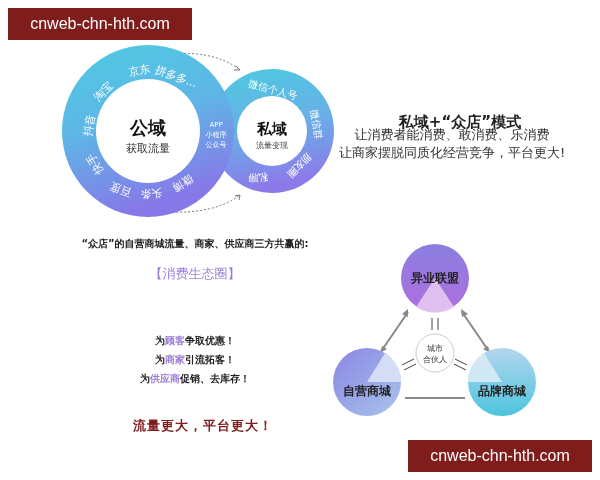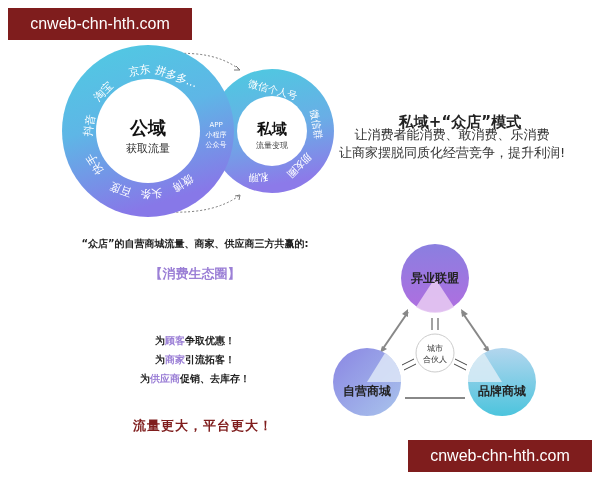--- a/index.html
+++ b/index.html
@@ -7,21 +7,21 @@
          font-family: "DejaVu Sans", sans-serif; color:#222; }
   .wm { position:absolute; background:#7f1d1d; color:#fff; font-family:"Liberation Sans", sans-serif;
         font-size:16px; display:flex; align-items:center; justify-content:center; }
   .wm-top { left:8px; top:8px; width:184px; height:32px; }
   .wm-bot { left:408px; top:440px; width:184px; height:32px; }
   svg text { font-family: "DejaVu Sans", sans-serif; }
   .abs { position:absolute; text-align:center; }
   .headline { left:340px; top:102px; width:240px; font-size:15px; font-weight:bold; color:#222;margin-top:11px; }
   .subline { left:332px; width:240px; font-size:13px; color:#333; }
   .intro { left:50px; top:237px; width:290px; font-size:10px; font-weight:bold; color:#222; }
-  .eco { left:50px; top:265px; width:290px; font-size:13px; font-weight:bold; color:#9b7fd6;text-align:center; }
+  .eco { left:50px; top:265px; width:290px; font-size:13px; font-weight:normal; color:#9b7fd6;text-align:center; }
   .line { left:50px; width:290px; font-size:10px; font-weight:bold; color:#222;margin-top:44px; }
   .line .hl { color:#9b7fd6; }
   .para { left:50px; top:376px; width:290px; font-size:10px; font-weight:bold; color:#222; line-height:19px; }
   .slogan { left:58px; top:417px; width:290px; font-size:13px; font-weight:bold; color:#7f1d1d; letter-spacing:1px; }
 </style>
 </head>
 <body>
 
 <div class="wm wm-top">cnweb-chn-hth.com</div>
 
@@ -75,21 +75,21 @@
   </g>
 
   <text x="148" y="134" font-size="18" font-weight="bold" fill="#111" text-anchor="middle">公域</text>
   <text x="148" y="152" font-size="11" fill="#333" text-anchor="middle">获取流量</text>
   <text x="272" y="134" font-size="15" font-weight="bold" fill="#111" text-anchor="middle">私域</text>
   <text x="272" y="148" font-size="8" fill="#444" text-anchor="middle">流量变现</text>
 </svg>
 
 <div class="abs headline">私域+“众店”模式</div>
 <div class="abs subline" style="top:126px">让消费者能消费、敢消费、乐消费</div>
-<div class="abs subline" style="top:144px">让商家摆脱同质化经营竞争，提升利润!</div>
+<div class="abs subline" style="top:144px">让商家摆脱同质化经营竞争，平台更大!</div>
 
 <div class="abs intro">“众店”的自营商城流量、商家、供应商三方共赢的:</div>
 <div class="abs eco">【消费生态圈】</div>
 
 <div class="abs line" style="top:290px">
   <span>为</span><span class="hl">顾客</span><span>争取优惠！</span>
 </div>
 <div class="abs line" style="top:309px">
   <span>为</span><span class="hl">商家</span><span>引流拓客！</span>
 </div>

